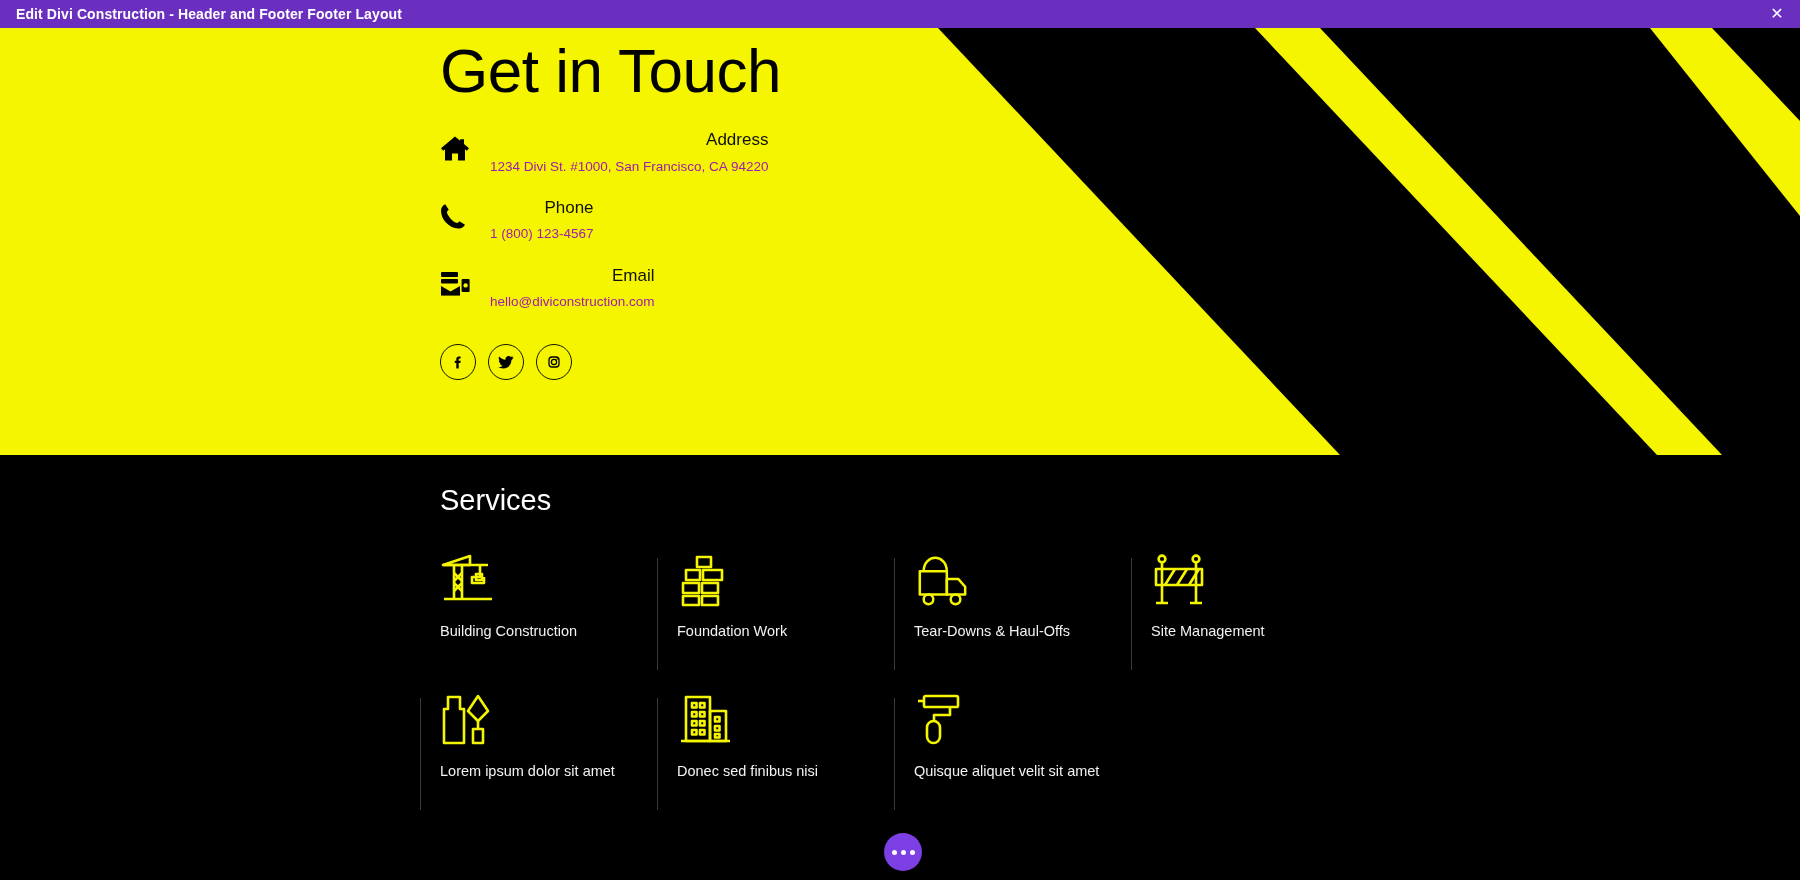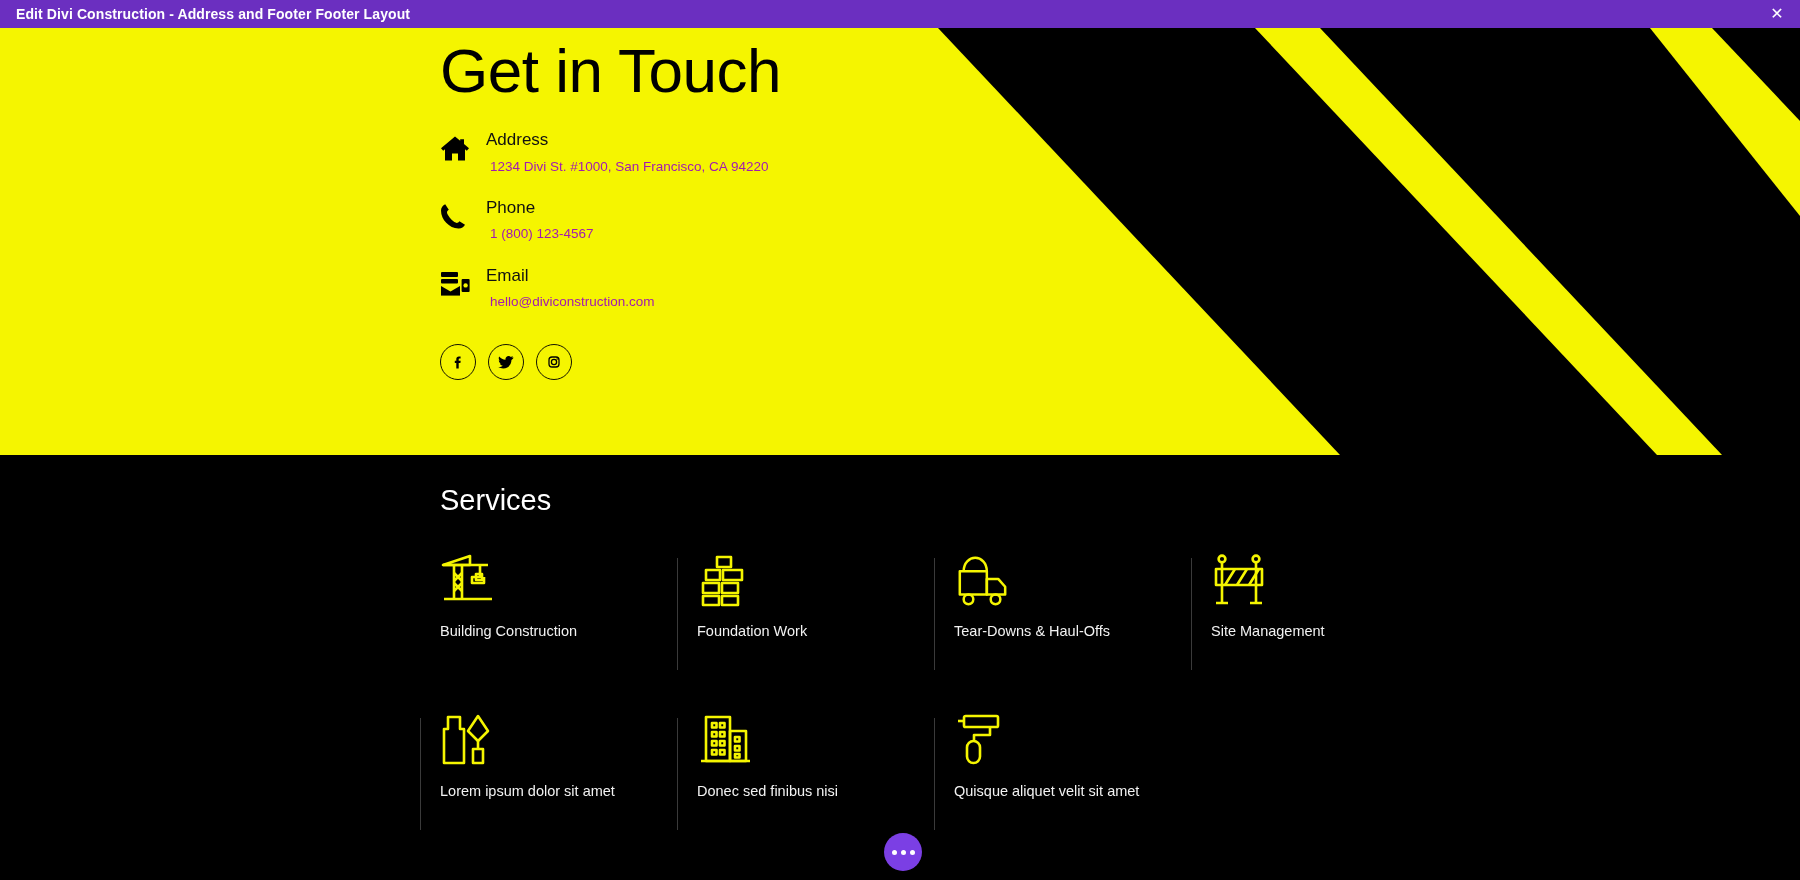--- a/index.html
+++ b/index.html
@@ -64,20 +64,21 @@
     line-height: 1.12;
     letter-spacing: -0.5px;
     margin-bottom: 24px;
   }
 
   .contact-list { display: flex; flex-direction: column; }
   .contact-row {
     display: flex;
     align-items: flex-start;
     margin-bottom: 22px;
+    text-align: right;
   }
   .contact-icon {
     width: 36px; height: 34px;
     flex: 0 0 36px;
     display: flex; align-items: center; justify-content: flex-start;
     color: #000;
     margin-right: 10px;
     margin-top: 2px;
   }
   .contact-text { display: flex; flex-direction: column; }
@@ -124,21 +125,20 @@
     padding-top: 28px;
     line-height: 1.2;
   }
   .services-grid {
     margin-top: 32px;
     display: grid;
     grid-template-columns: repeat(4, 237px);
     grid-auto-rows: 140px;
     column-gap: 0;
     row-gap: 0;
-    gap: 20px;
   }
   .service-cell {
     position: relative;
     padding-left: 0;
     display: flex;
     flex-direction: column;
     justify-content: flex-start;
   }
   .service-cell + .service-cell::before {
     content: "";
@@ -178,21 +178,21 @@
     border-radius: 50%;
     background: #ffffff;
   }
 </style>
 </head>
 <body>
 
 <div id="app">
 
   <div class="titlebar">
-    <div class="titlebar-title">Edit Divi Construction - Address and Footer Footer Layout</div>
+    <div class="titlebar-title">Edit Divi Construction - Header and Footer Footer Layout</div>
     <div class="titlebar-spacer"></div>
     <div class="titlebar-close">✕</div>
   </div>
 
   <div class="hero">
 
     <div class="hero-stripes">
       <svg width="1800" height="427" viewBox="0 0 1800 427" xmlns="http://www.w3.org/2000/svg">
         <rect x="0" y="0" width="1800" height="427" fill="#f5f500"></rect>
 

